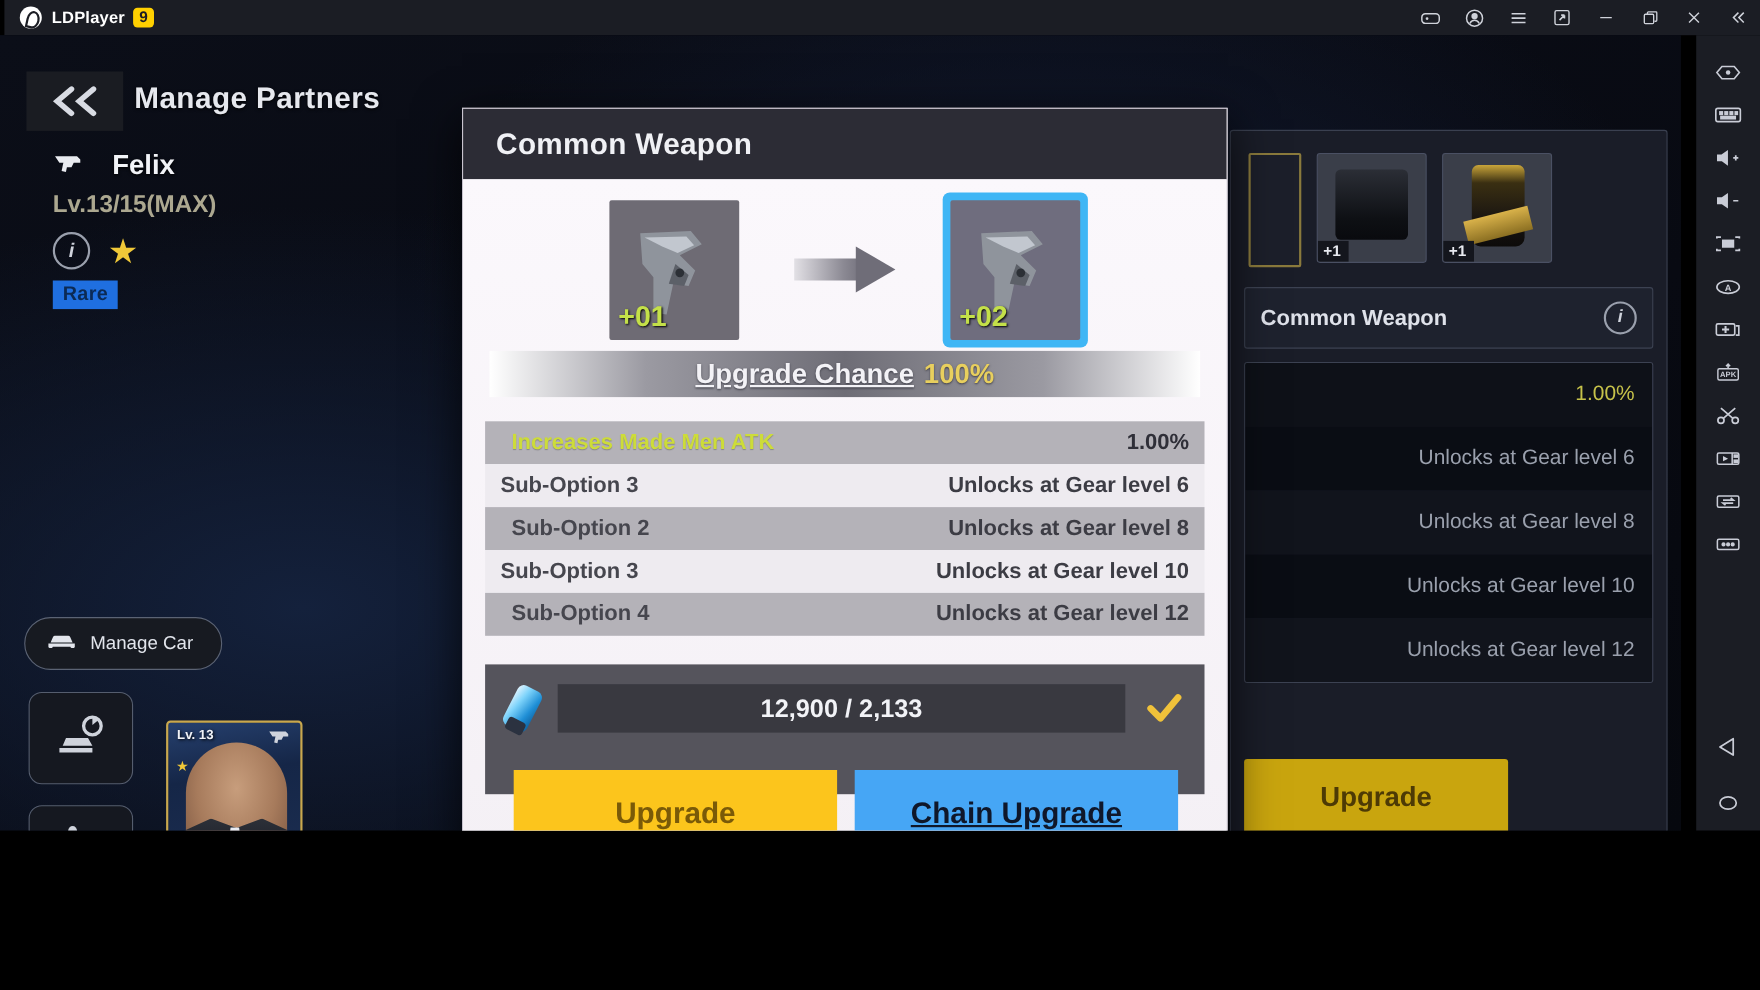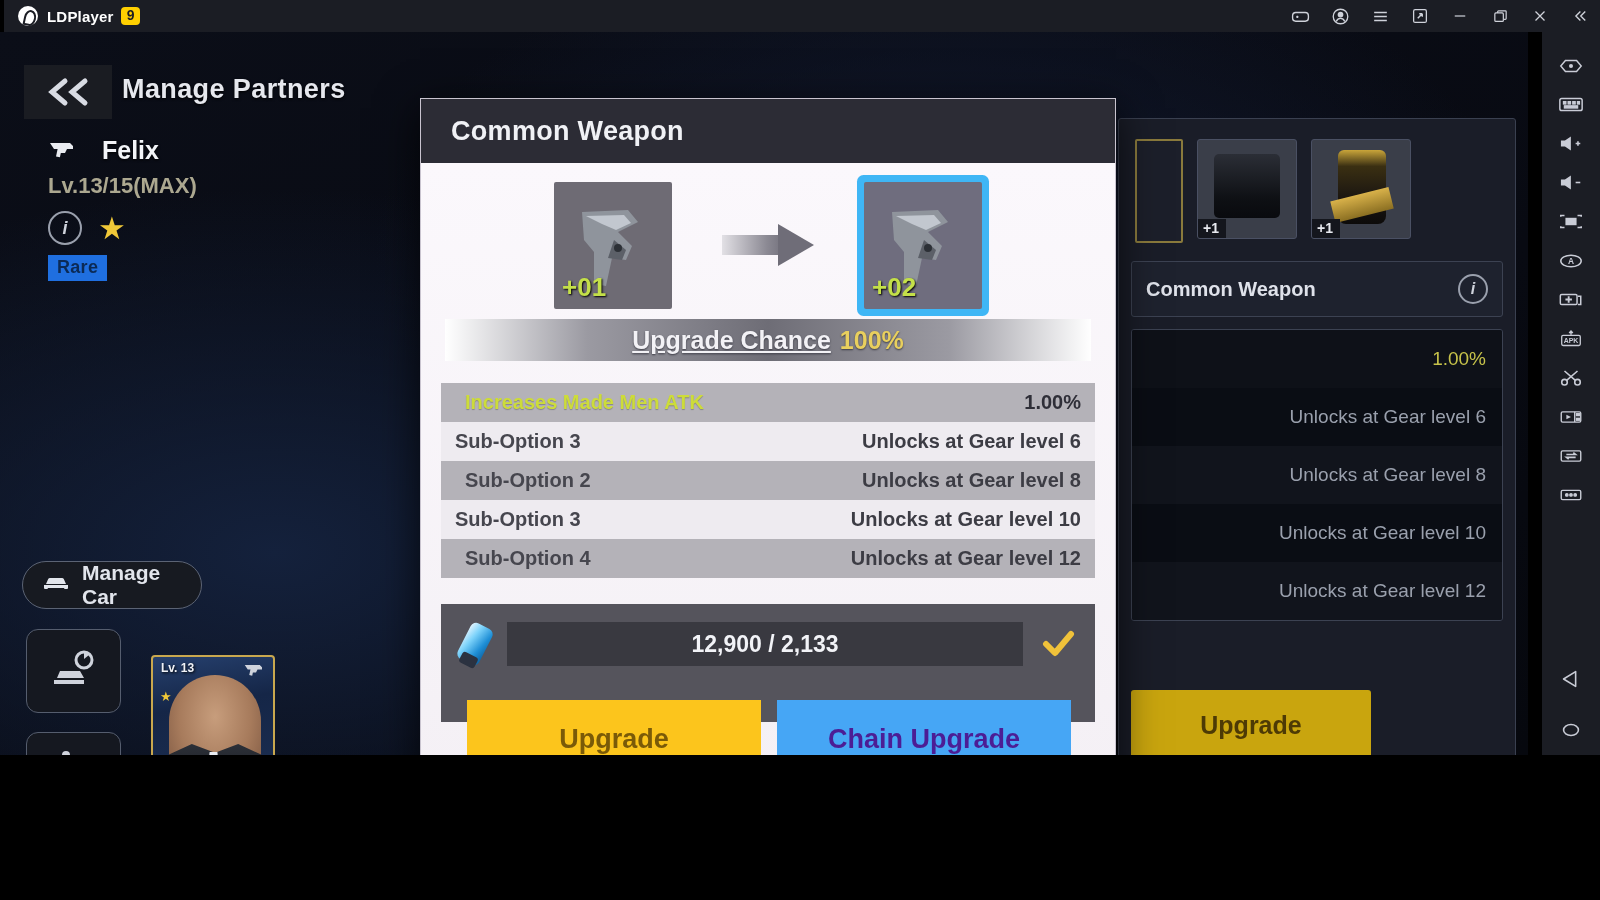--- a/index.html
+++ b/index.html
@@ -60,21 +60,21 @@
                 font-size:18px; font-weight:bold; font-style:italic; }
   .star{ color:#f0c838; font-size:31px; line-height:31px; }
   .rarity{ margin-top:10px; display:inline-block; background:#1f6fe0; color:#0b2a55;
            font-size:18px; font-weight:bold; padding:2px 9px 3px 9px; letter-spacing:.3px;
            filter:blur(.3px); }
 
   
   .manage-car{ position:absolute; left:22px; top:529px; width:180px; height:48px;
                border:1.6px solid #5b6374; border-radius:24px; background:#171a21;
                display:flex; align-items:center; gap:11px; padding-left:18px; color:#e2e5ec; }
-  .manage-car span{ font-size:21px; font-weight:bold; }
+  .manage-car span{ font-size:17px; font-weight:normal; }
   .sq-btn{ position:absolute; left:26px; width:95px; height:84px; border:1.6px solid #555d6e;
            border-radius:12px; background:#151820; display:flex; align-items:center;
            justify-content:center; color:#cfd3dc; }
   .sq1{ top:597px; } .sq2{ top:700px; }
 
   
   .partner-card{ position:absolute; left:151px; top:623px; width:124px; height:125px;
                  border:2.5px solid #c9a84e; border-radius:4px; overflow:hidden;
                  background:linear-gradient(170deg,#26406e 0%, #152647 40%, #1b2d50 100%); }
   .partner-face{ position:absolute; left:16px; top:18px; width:92px; height:110px;
@@ -186,21 +186,21 @@
   .costbar span{ color:#f2f3f7; font-size:23px; font-weight:bold; }
   .check{ flex:0 0 auto; width:42px; height:44px; display:flex; align-items:center;
           justify-content:center; }
 
   
   .btnrow{ position:absolute; left:14px; bottom:0px; width:668px; height:88px;
            display:flex; gap:16px; padding:0 32px; }
   .btn{ flex:1 1 0; height:88px; display:flex; align-items:flex-start;
         justify-content:center; padding-top:24px; font-size:27px; font-weight:bold; }
   .btn-upgrade{ background:#fcc51c; color:#7a5a08; }
-  .btn-chain{ background:#46a6f5; color:#4c1d95; }
+  .btn-chain{ background:#46a6f5; color:#0f172a;text-decoration:underline; }
 </style>
 </head>
 <body>
 
 <div id="root">
 
   <div class="titlebar">
     <div class="ld-logo"></div>
     <div class="ld-name">LDPlayer</div>
     <div class="ld-badge">9</div>

